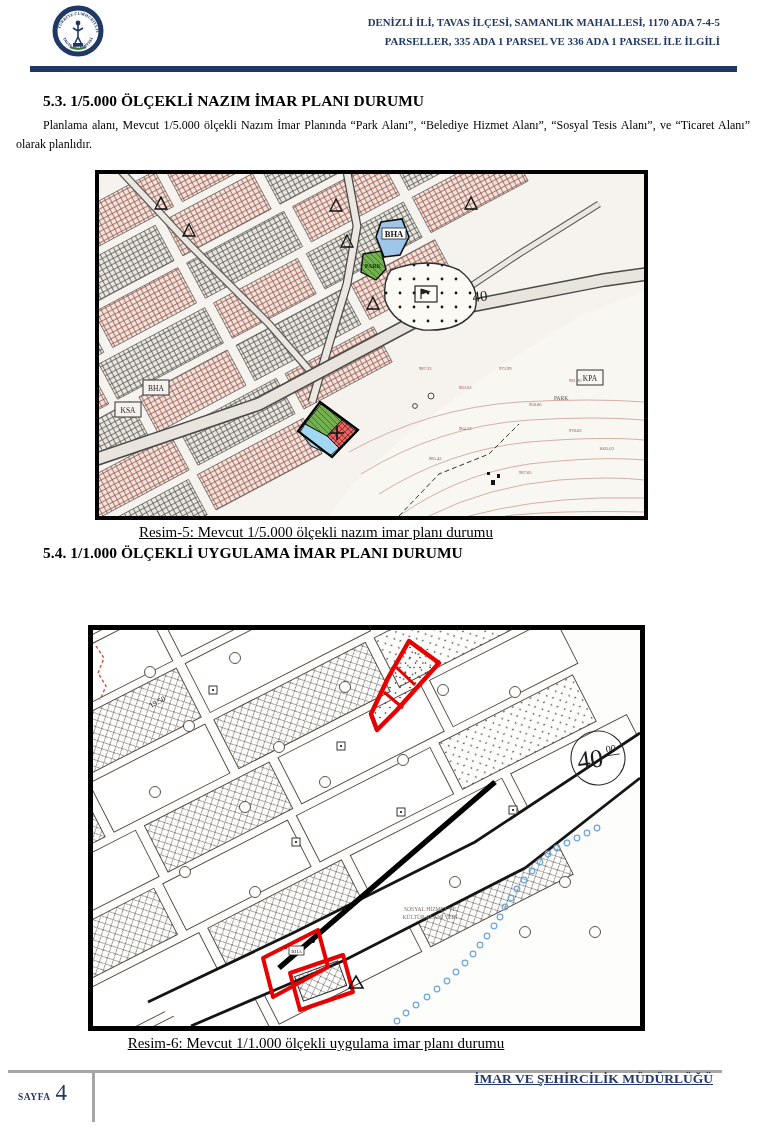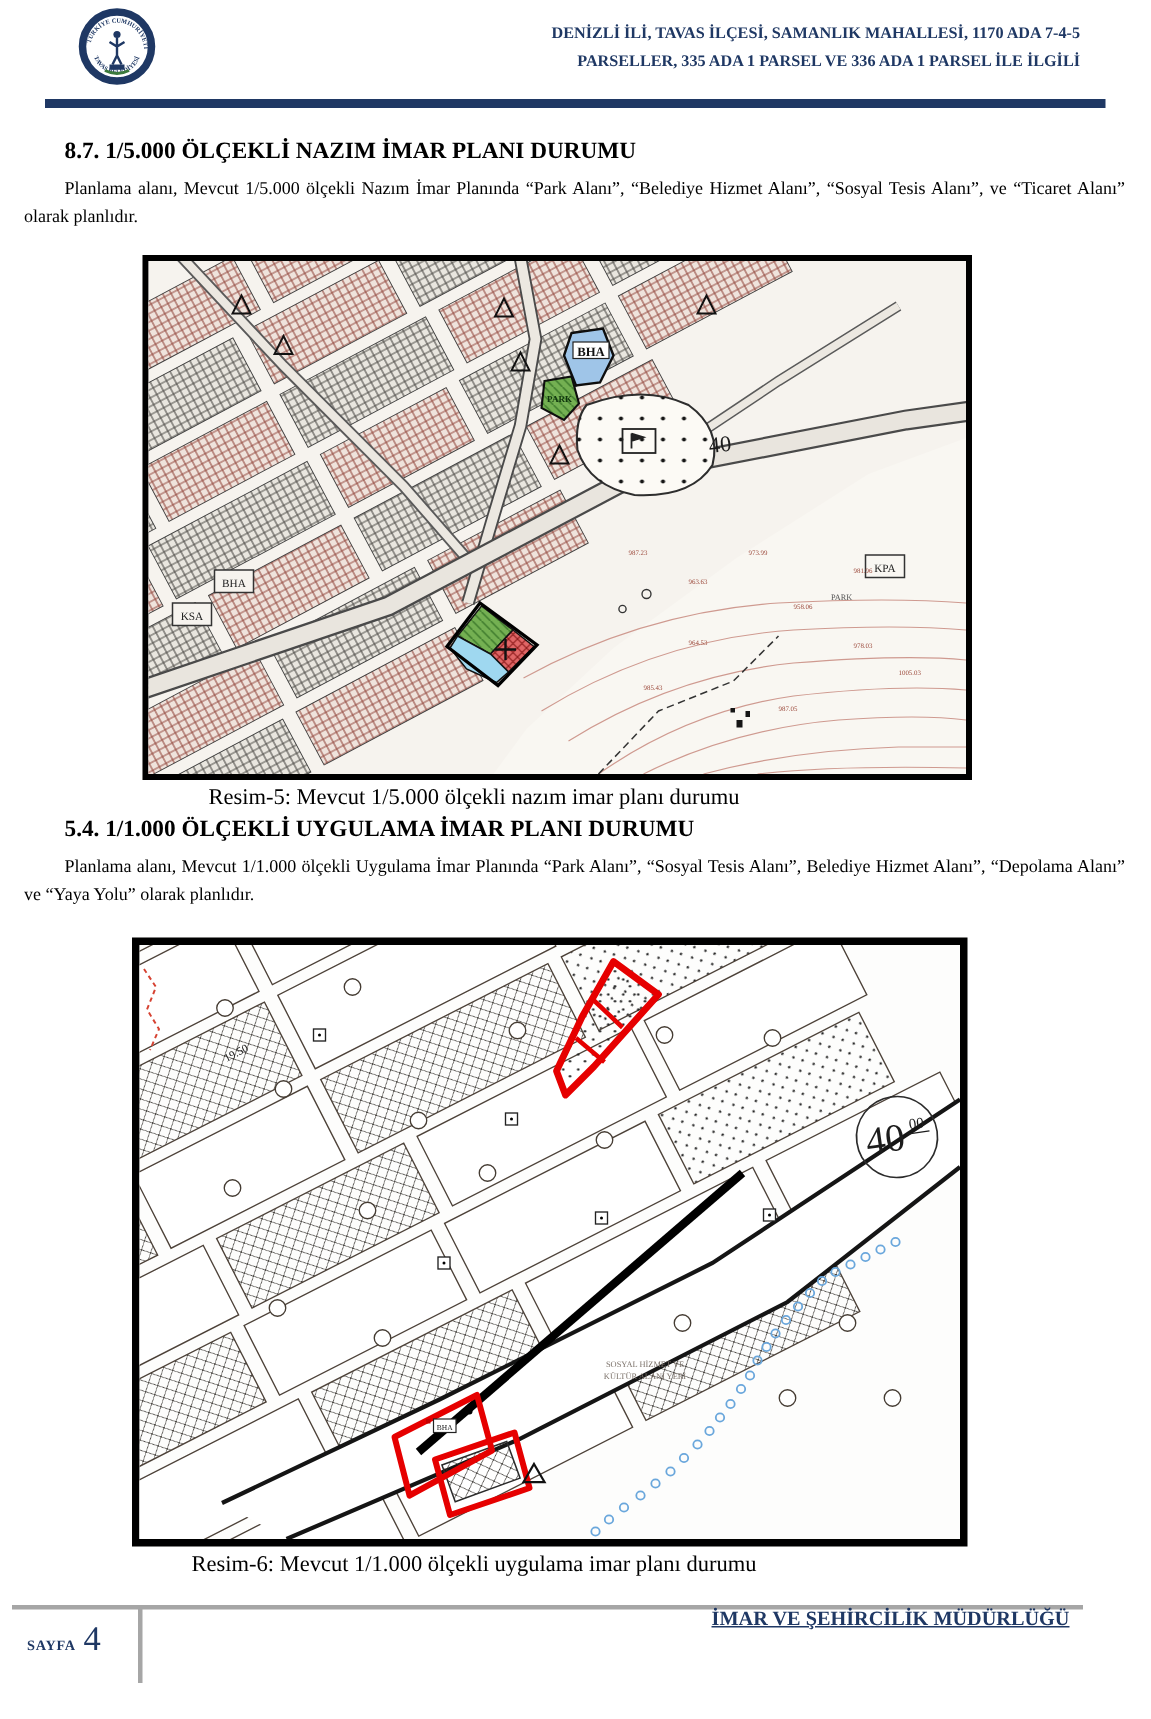--- a/index.html
+++ b/index.html
@@ -7,21 +7,21 @@
         font-family:"Liberation Serif",serif;color:#000;overflow:hidden;}
   
   .hdr-title{position:absolute;top:13px;right:47px;width:620px;text-align:right;
              color:#1f3864;font-weight:bold;font-size:10.8px;line-height:18.6px;}
   .hdr-bar{position:absolute;left:30px;top:66px;width:707px;height:6px;background:#1f3864;}
   .logo{position:absolute;left:52px;top:3px;width:52px;height:56px;}
   
   .h-sec{position:absolute;left:43px;font-size:15.5px;font-weight:bold;white-space:nowrap;}
   .para{position:absolute;left:16px;width:734px;font-size:12px;line-height:19px;
         text-align:justify;text-indent:27px;}
-  .caption{position:absolute;left:0;width:632px;text-align:center;font-size:15px;}
+  .caption{position:absolute;left:0;width:632px;text-align:center;font-size:15px;text-decoration:underline;}
   .fig{position:absolute;box-sizing:border-box;border:4px solid #000;background:#f6f3ee;}
   .fig svg{display:block;width:100%;height:100%;}
   #fig2{border-width:5px;background:#fdfdfc;}
   
   .f-rule{position:absolute;left:8px;top:1070px;width:714px;height:3px;background:#a6a6a6;}
   .f-vline{position:absolute;left:92px;top:1070px;width:3px;height:52px;background:#a6a6a6;}
   .f-page{position:absolute;left:18px;top:1080px;color:#1f3864;display:flex;align-items:baseline;gap:5px;}
   .f-page .lbl{font-size:9.5px;font-weight:bold;letter-spacing:0.5px;font-family:Liberation Serif, serif;}
   .f-page .num{font-size:23px;font-weight:normal;}
   .f-dept{position:absolute;right:54px;top:1071px;color:#1f3864;font-weight:bold;font-size:13.5px;white-space:nowrap;text-decoration:underline;}
@@ -46,21 +46,21 @@
       <rect x="21" y="40" width="10" height="3.5" fill="#1f3864"></rect>
       <path d="M 18 44 Q 26 48 34 44" stroke="#3c7a3c" stroke-width="2" fill="none"></path>
     </svg>
   </div>
   <div class="hdr-title">
     <div>DENİZLİ İLİ, TAVAS İLÇESİ, SAMANLIK MAHALLESİ, 1170 ADA 7-4-5</div>
     <div>PARSELLER, 335 ADA 1 PARSEL VE 336 ADA 1 PARSEL İLE İLGİLİ</div>
   </div>
   <div class="hdr-bar"></div>
 
-  <div class="h-sec" style="top:92px">8.7. 1/5.000 ÖLÇEKLİ NAZIM İMAR PLANI DURUMU</div>
+  <div class="h-sec" style="top:92px">5.3. 1/5.000 ÖLÇEKLİ NAZIM İMAR PLANI DURUMU</div>
   <div class="para" style="top:116px">Planlama alanı, Mevcut 1/5.000 ölçekli Nazım İmar Planında “Park Alanı”, “Belediye Hizmet Alanı”, “Sosyal Tesis Alanı”, ve “Ticaret Alanı” olarak planlıdır.</div>
 
   <div class="fig" id="fig1" style="left:95px;top:170px;width:553px;height:350px">
     <svg viewBox="0 0 545 342" preserveAspectRatio="none">
       <defs>
         <pattern id="m1r" width="5" height="5" patternUnits="userSpaceOnUse">
           <rect width="5" height="5" fill="#efe3dc"></rect>
           <path d="M0 2.5 H5 M2.5 0 V5" stroke="#93483e" stroke-width="0.7"></path>
         </pattern>
         <pattern id="m1k" width="5" height="5" patternUnits="userSpaceOnUse">
@@ -194,21 +194,20 @@
         <text x="500" y="276">1005.03</text>
       </g>
       <circle cx="332" cy="222" r="3" stroke="#333" fill="none" stroke-width="0.9"></circle>
       <circle cx="316" cy="232" r="2.4" stroke="#333" fill="none" stroke-width="0.9"></circle>
     </svg>
   </div>
 
   <div class="caption" style="top:524px">Resim-5: Mevcut 1/5.000 ölçekli nazım imar planı durumu</div>
 
   <div class="h-sec" style="top:544px">5.4. 1/1.000 ÖLÇEKLİ UYGULAMA İMAR PLANI DURUMU</div>
-  <div class="para" style="top:568px">Planlama alanı, Mevcut 1/1.000 ölçekli Uygulama İmar Planında “Park Alanı”, “Sosyal Tesis Alanı”, Belediye Hizmet Alanı”, “Depolama Alanı” ve “Yaya Yolu” olarak planlıdır.</div>
 
   <div class="fig" id="fig2" style="left:88px;top:625px;width:557px;height:406px">
     <svg viewBox="0 0 547 396" preserveAspectRatio="none">
       <defs>
         <pattern id="m2x" width="9" height="9" patternUnits="userSpaceOnUse">
           <path d="M0 0 L9 9 M9 0 L0 9" stroke="#2e2a26" stroke-width="0.55"></path>
         </pattern>
         <pattern id="m2s" width="10" height="10" patternUnits="userSpaceOnUse">
           <circle cx="2.5" cy="3" r="0.8" fill="#222"></circle>
             <circle cx="7" cy="7.5" r="0.8" fill="#222"></circle>

